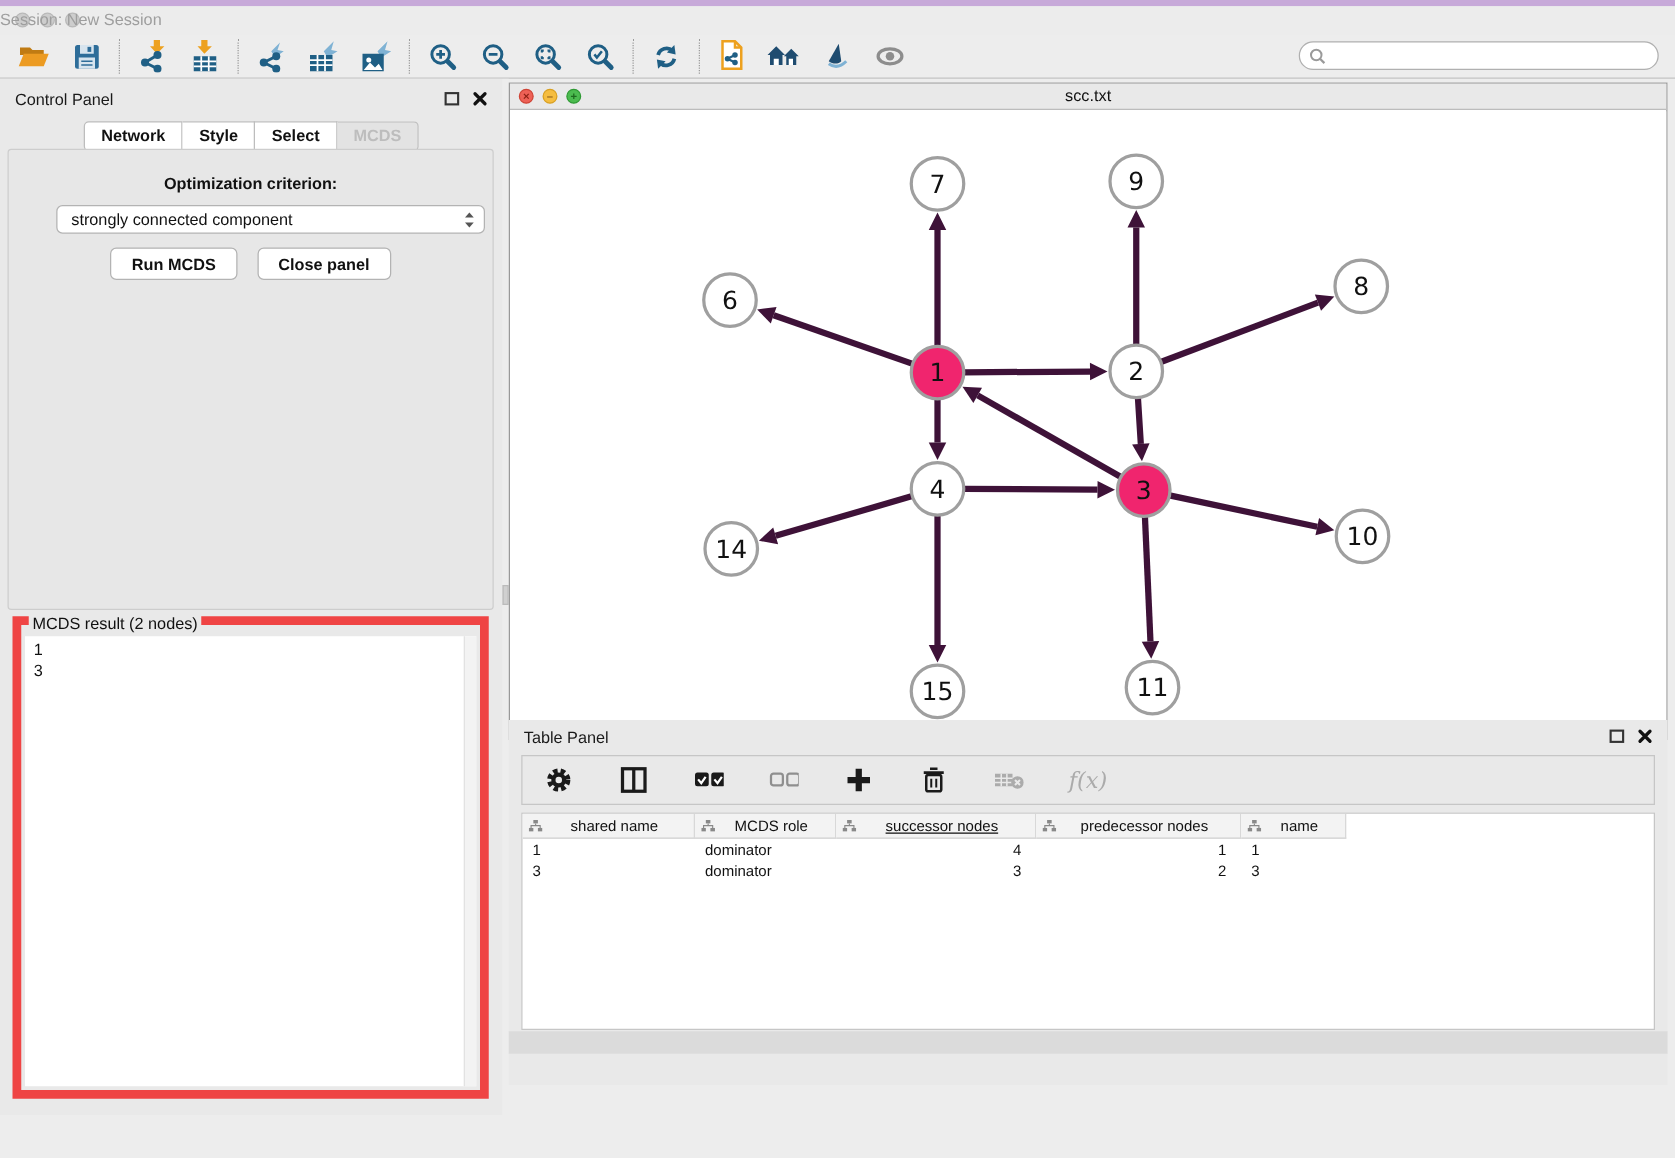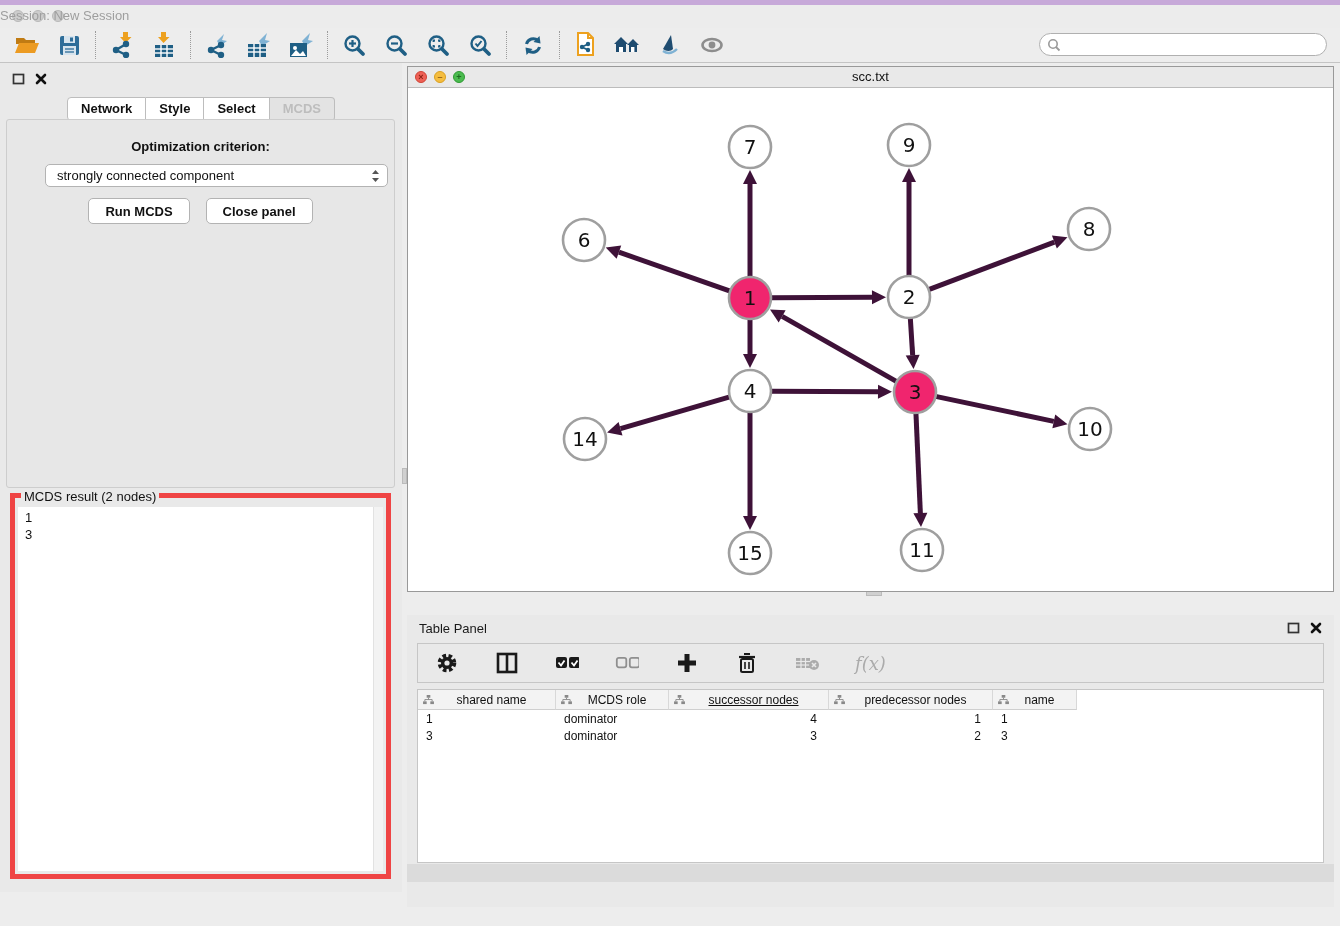--- a/index.html
+++ b/index.html
@@ -41,21 +41,21 @@
                 background:#e7e7e7; border:1px solid #cdcdcd; border-radius:3px; }
   .opt-label { margin-top:19px; text-align:center; font-size:13px; font-weight:bold; }
   .dropdown { position:absolute; left:38px; top:44px; width:343px; height:23px; background:#fff;
               border:1px solid #b3b3b3; border-radius:5px; display:flex; align-items:center;
               padding:0 6px 0 11px; font-size:13px; }
   .dropdown .dd-label { flex:1; }
   .btn-row { position:absolute; left:0; top:78px; width:100%; display:flex; justify-content:center; gap:16px; }
   .btn { height:22px; background:#fff; border:1px solid #b3b3b3; border-radius:5px;
          font-size:13px; font-weight:bold; padding:12px 16px; display:flex; align-items:center; }
   .mcds-fieldset { position:absolute; left:10px; top:430px; width:381px; height:386px;
-                   border:5px solid #ef4444; background:#e9e9e9; }
+                   border:7px solid #ef4444; background:#e9e9e9; }
   .mcds-legend { position:absolute; left:6px; top:-9px; background:#e9e9e9; padding:0 3px;
                  font-size:13px; color:#111; }
   .mcds-textarea { position:absolute; left:3px; top:9px; right:3px; bottom:3px; background:#fff; }
   .mcds-text { font-family:"Liberation Sans", sans-serif; font-size:13px; padding:2px 0 0 7px; line-height:17px; }
   .mcds-scroll { position:absolute; right:0; top:0; width:10px; height:100%; background:#f3f3f3; border-left:1px solid #e2e2e2; }
   
   .vsplit { position:absolute; left:402px; top:63px; width:5px; height:829px; background:#ededed; }
   .vsplit .grip { position:absolute; left:0px; top:405px; width:5px; height:16px; background:#d0d0d0; border:1px solid #bbb; }
   .hsplit { position:absolute; left:407px; top:592px; width:927px; height:5px; background:#ededed; }
   .hsplit .grip { position:absolute; left:459px; top:-4px; width:16px; height:8px; background:#d0d0d0; border:1px solid #bbb; }
@@ -66,21 +66,21 @@
                  display:flex; align-items:center; }
   .nw-lights { display:flex; gap:7px; margin-left:7px; z-index:2; }
   .nw-lights span { width:12px; height:12px; border-radius:50%; font-size:9px; font-weight:bold;
                     display:flex; align-items:center; justify-content:center; }
   .light-close { background:#ee6156; border:1px solid #cf4436; color:#8a1f12; }
   .light-min   { background:#f5bd3f; border:1px solid #d9a021; color:#94651a; }
   .light-max   { background:#4bbb4f; border:1px solid #2f9a34; color:#1d6b1f; }
   .nw-title { position:absolute; left:0; top:2px; width:100%; text-align:center; font-size:13px; color:#111; }
   .nw-canvas { position:absolute; left:0; top:22px; width:925px; height:502px; background:#fff; }
   
-  .table-panel { position:absolute; left:407px; top:615px; width:927px; height:292px; background:#e9e9e9; }
+  .table-panel { position:absolute; left:407px; top:576px; width:927px; height:292px; background:#e9e9e9; }
   .tp-header { height:26px; display:flex; align-items:center; padding:0 12px; }
   .tp-toolbar { position:absolute; left:10px; top:28px; width:907px; height:40px; background:#e9e9e9;
                 border:1px solid #c6c6c6; display:flex; align-items:center; gap:36px; padding-left:17px; }
   .tpt-btn { display:flex; align-items:center; justify-content:center; width:24px; height:24px; }
   .fx-label { font-family:"DejaVu Serif", serif; font-style:italic; font-size:18px; color:#ababab; }
   .tp-table { position:absolute; left:10px; top:74px; width:907px; height:174px; background:#fff;
               border:1px solid #c6c6c6; overflow:hidden; }
   .thead { display:flex; height:20px; }
   .th { background:#f3f3f3; border-right:1px solid #d8d8d8; border-bottom:1px solid #cfcfcf;
         display:flex; align-items:center; font-size:12px; padding-left:5px; }
@@ -258,20 +258,21 @@
     <svg width="14" height="14">
       <circle cx="6" cy="6" r="4.2" fill="none" stroke="#9a9a9a" stroke-width="1.6"></circle>
       <line x1="9" y1="9" x2="12.5" y2="12.5" stroke="#9a9a9a" stroke-width="1.8"></line>
     </svg>
     <input placeholder="" style="">
   </div>
 </div>
 
 <div class="control-panel">
   <div class="cp-header">
+    <span class="panel-title">Control Panel</span>
     <span class="panel-icons">
       <svg width="13" height="12">
         <rect x="1.5" y="1.5" width="10" height="9" fill="none" stroke="#333" stroke-width="1.7"></rect>
       </svg>
       <svg width="12" height="12">
         <path d="M2 2l8 8M10 2l-8 8" stroke="#111" stroke-width="2.6" stroke-linecap="round"></path>
       </svg>
     </span>
   </div>
   <div class="cp-tabs tabs-row">

